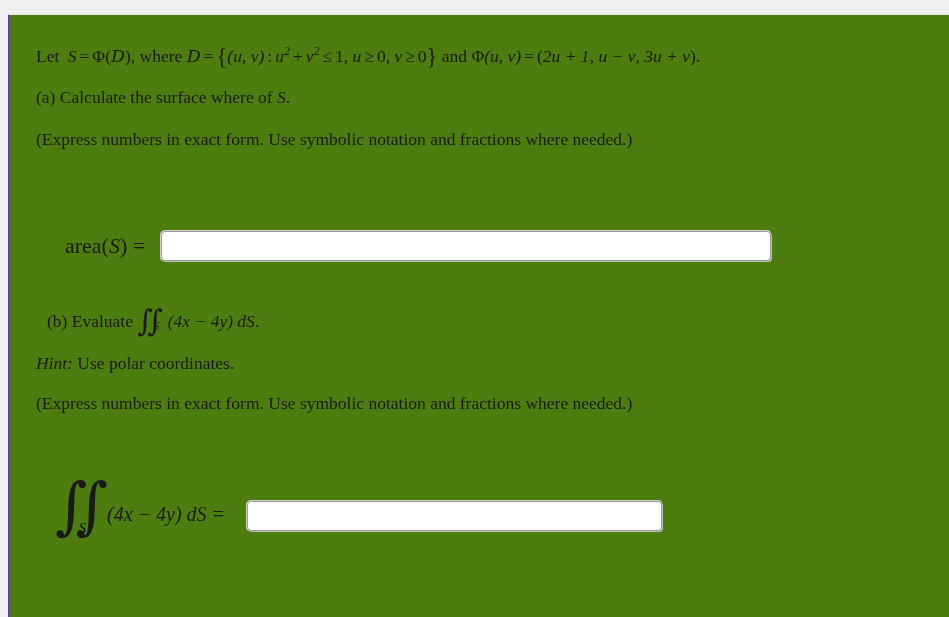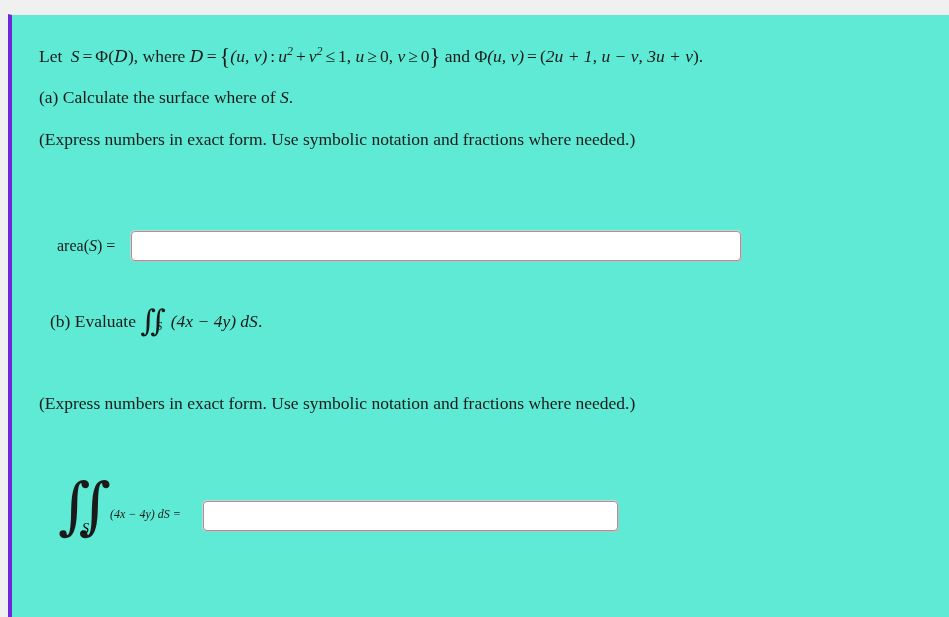--- a/index.html
+++ b/index.html
@@ -12,22 +12,22 @@
     background: #f0f0f0;
     font-family: "Liberation Serif", serif;
     overflow: hidden;
   }
   .page-card {
     position: absolute;
     left: 8px;
     top: 14px;
     width: 941px;
     height: 603px;
-    background: #5eead4;
-    border-left: 4px solid #6d28d9;
+    background: #4d7c0f;
+    border-left: 1px solid #6d28d9;
     border-top: 1px solid #ececec;
     box-sizing: border-box;
   }
   .content {
     position: relative;
     padding: 0;
     height: 100%;
   }
   .line {
     position: absolute;
@@ -126,39 +126,40 @@
   }
   .dint-big .sub {
     position: absolute;
     left: 22px;
     top: 36px;
     font-size: 14px;
     font-style: italic;
     font-family: "Liberation Serif", serif;
   }
   .bexpr {
-    font-size: 12px;
+    font-size: 20px;
     color: #1a1a1a;
     white-space: nowrap;
     padding-left: 6px;
     padding-bottom: 4px;
   }
 
   
   .answer-row-a {
     position: absolute;
     left: 45px;
     top: 216px;
     display: flex;
     align-items: center;
   }
   .ans-label {
-    font-size: 16px;
+    font-size: 22px;
     color: #1a1a1a;
     white-space: nowrap;
+    margin-left: 11px;
   }
 
   .ans-input {
     box-sizing: border-box;
     background: #ffffff;
     border: 1px solid #9a9a9a;
     border-radius: 4px;
     box-shadow: 1px 1px 0 0 #bdbdbd, -1px 0 0 0 #cfcfcf, 0 -1px 0 0 #cfcfcf;
     font-family: "Liberation Serif", serif;
     font-size: 15px;
@@ -195,20 +196,23 @@
 
     <div class="answer-row-a">
       <span class="ans-label"><span class="mup">area(</span><span class="mi">S</span><span class="mup">) =</span></span>
       <input class="ans-input input-a" type="text" placeholder="" style="">
     </div>
 
     <div class="line l4">
       <span class="mup">(b)</span><span>&nbsp;</span><span class="mup">Evaluate</span><span>&nbsp;</span><span class="dint-inline"><span class="gl">∬</span><span class="sub">S</span></span><span>&nbsp;</span><span class="mi">(4x − 4y) dS</span><span class="mup">.</span>
     </div>
 
+    <div class="line l5">
+      <span class="hint-it">Hint:</span><span>&nbsp;</span><span class="mup">Use polar coordinates.</span>
+    </div>
 
     <div class="line l6">(Express numbers in exact form. Use symbolic notation and fractions where needed.)</div>
 
     <div class="answer-row-b">
       <span class="dint-big">
         <span class="gl">∬</span>
         <span class="sub">S</span>
       </span>
       <span class="bexpr mi">(4x − 4y) dS =</span>
       <input class="ans-input input-b" type="text" placeholder="" style="">

